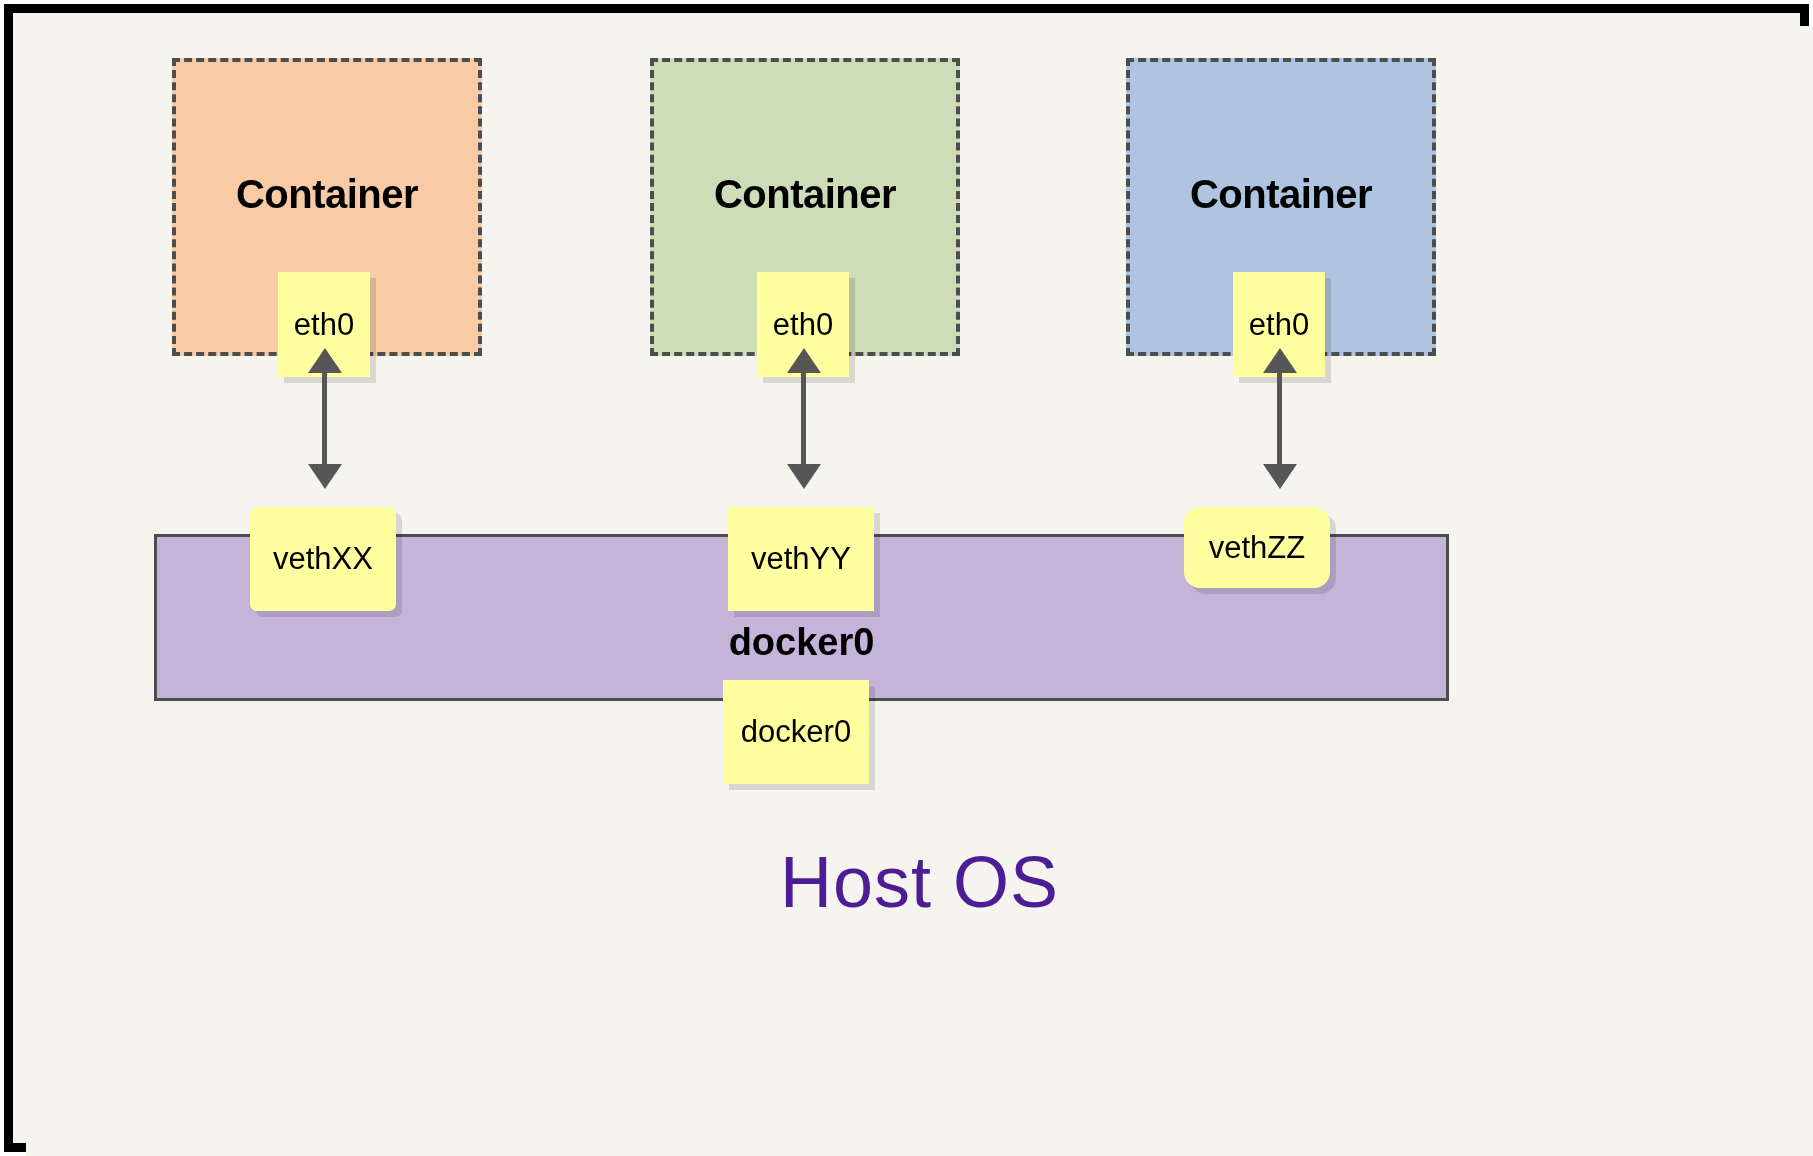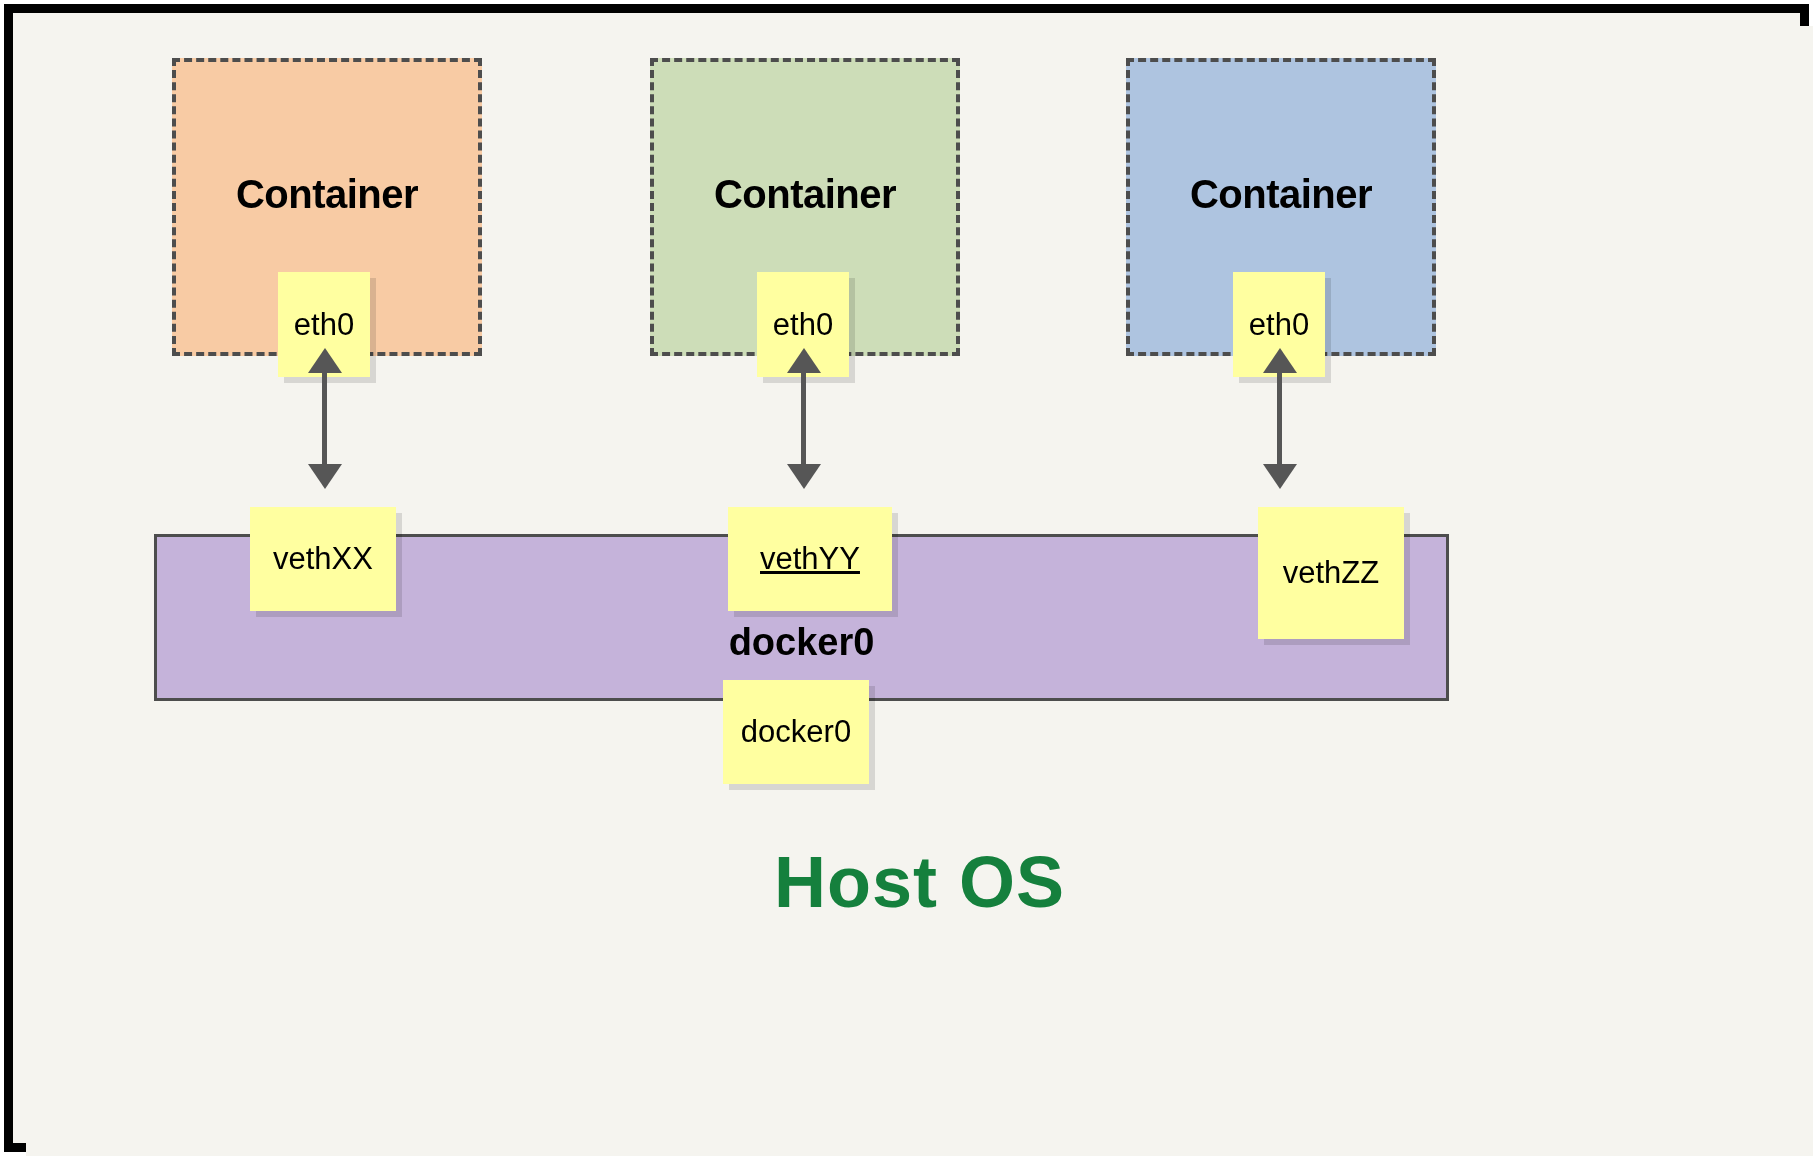--- a/index.html
+++ b/index.html
@@ -111,23 +111,22 @@
     font-size: 34px;
     color: #000000;
     white-space: nowrap;
   }
 
   .host-os-label {
     position: absolute;
     width: 100%;
     text-align: center;
     font-size: 72px;
-    color: #15803d;
+    color: #4c1d95;
     letter-spacing: 1px;
-    font-weight: bold;
   }
 </style>
 </head>
 <body>
 
 <div id="canvas">
   <div class="frame">
     <div class="host-area">
 
       <div class="container-box" style="left:146px; top:32px; width:310px; height:298px; background:#f8cba4;">
@@ -166,27 +165,27 @@
       <div>
         <div class="arrow-head up" style="left:1237px; top:322px;"></div>
         <div class="arrow-line" style="left:1251px; top:340px; height:106px;"></div>
         <div class="arrow-head down" style="left:1237px; top:438px;"></div>
       </div>
 
       <div class="bridge" style="left:128px; top:508px; width:1295px; height:167px;">
         <div class="bridge-label" style="top:84px; left:0;">docker0</div>
       </div>
 
-      <div class="iface" style="left:224px; top:453px; width:146px; height:104px;">
+      <div class="iface" style="left:224px; top:453px; width:146px; height:104px;border-radius:7px;">
         <span>vethXX</span>
       </div>
-      <div class="iface" style="left:702px; top:453px; width:164px; height:104px;text-decoration:underline;">
+      <div class="iface" style="left:702px; top:453px; width:146px; height:104px;">
         <span>vethYY</span>
       </div>
-      <div class="iface" style="left:1232px; top:453px; width:146px; height:132px;">
+      <div class="iface" style="left:1158px; top:453px; width:146px; height:81px;border-radius:16px;">
         <span>vethZZ</span>
       </div>
 
       <div class="iface" style="left:697px; top:626px; width:146px; height:104px;">
         <span>docker0</span>
       </div>
 
 
       <div class="host-os-label" style="top:815px; left:0;">Host OS</div>
 

